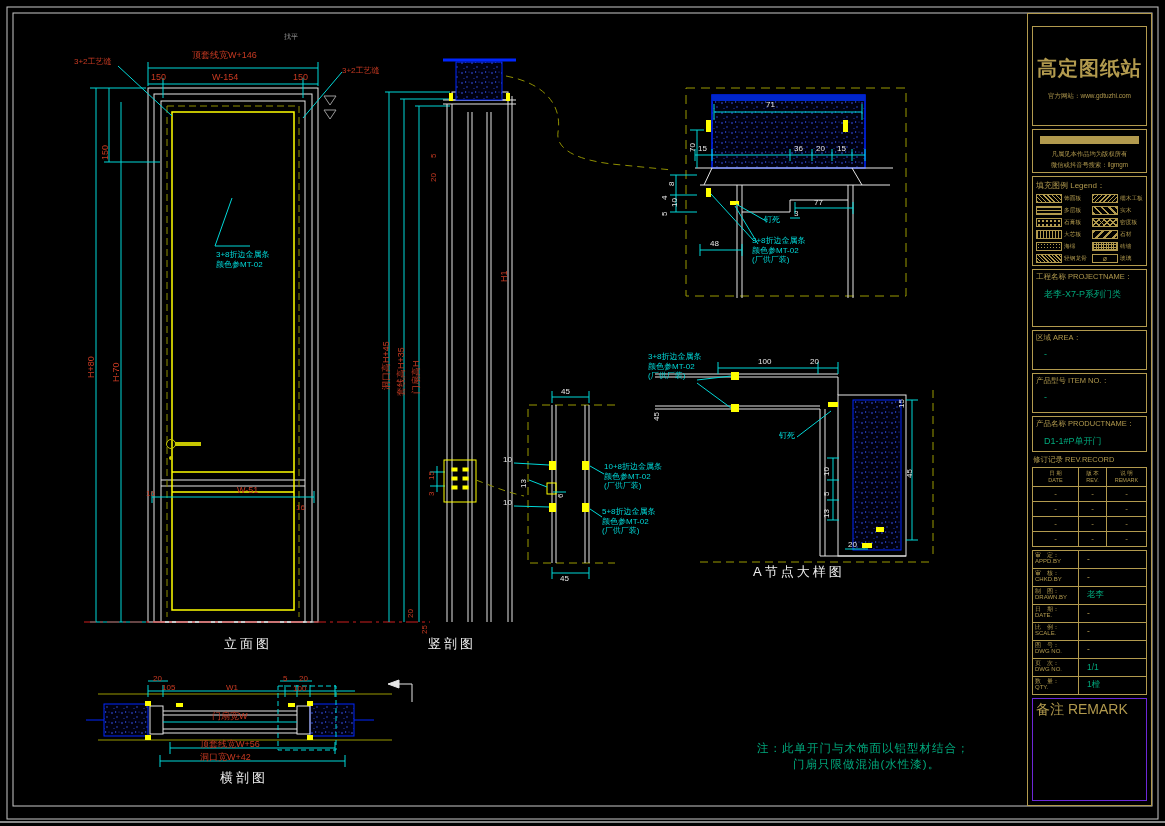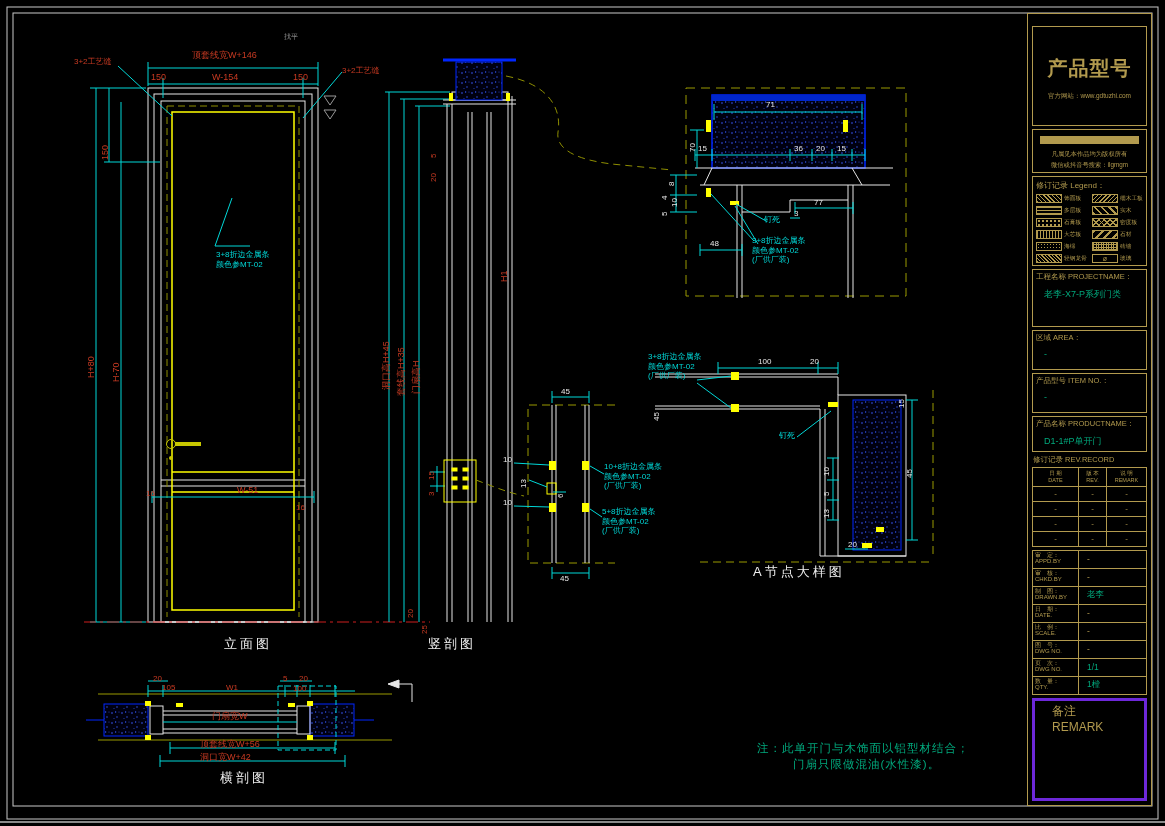--- a/index.html
+++ b/index.html
@@ -51,21 +51,21 @@
             border-bottom:none;margin-bottom:3px;}
   .rev-grid>div{border-bottom:1px solid #b29a4e;border-right:1px solid #b29a4e;
                 text-align:center;font-size:8px;padding:2px 0;min-height:10px;}
   .rev-grid>div:nth-child(3n){border-right:none;}
   .rev-h{font-size:5.5px!important;line-height:1.2;white-space:pre-line;}
   .staff{border:1px solid #b29a4e;border-bottom:none;margin-bottom:3px;}
   .staff-row{display:flex;border-bottom:1px solid #b29a4e;min-height:17px;}
   .staff-lab{width:46px;flex:none;border-right:1px solid #b29a4e;font-size:6px;line-height:1.15;
              white-space:pre-line;padding:1px 2px;box-sizing:border-box;}
   .staff-val{flex:1;font-size:8.5px;display:flex;align-items:center;padding-left:8px;}
-  .remark{flex:1;border:3px solid #6d28d9;padding:2px 17px;font-size:12px;}
+  .remark{flex:1;border:1px solid #6d28d9;padding:2px 3px;font-size:14px;}
 </style>
 </head>
 <body>
 
 <div id="stage">
 
 <svg id="cad" width="1165" height="826">
   <defs>
     <pattern id="spk" width="10" height="10" patternUnits="userSpaceOnUse">
       <rect width="10" height="10" fill="#000010"></rect>
@@ -425,30 +425,30 @@
 <span class="t red9" style="left:212px;top:711px">门扇宽W</span>
 <span class="t red9" style="left:200px;top:739px">顶套线宽W+56</span>
 <span class="t red9" style="left:200px;top:752px">洞口宽W+42</span>
 <span class="t lbl" style="left:220px;top:770px">横剖图</span>
 
 <span class="t note" style="left:757px;top:742px">注：此单开门与木饰面以铝型材结合；</span>
 <span class="t note" style="left:793px;top:758px">门扇只限做混油(水性漆)。</span>
 
 <div id="tblock">
   <div class="tb-box" style="height:100px;flex:none">
-    <div class="logo">产品型号</div>
+    <div class="logo">高定图纸站</div>
     <div class="site">官方网站：www.gdtuzhi.com</div>
   </div>
   <div class="tb-box" style="flex:none">
     <div class="bar"></div>
     <div class="copyline">凡属见本作品均为版权所有</div>
     <div class="copyline">微信或抖音号搜索：ilgmgm</div>
   </div>
   <div class="tb-box" style="flex:none">
-    <div class="leg-title">修订记录 Legend：</div>
+    <div class="leg-title">填充图例 Legend：</div>
     <div class="leg-grid">
       <div class="leg-item">
             <span class="sw sw1"></span>
             <span class="leg-lab">饰面板</span>
           </div>
       <div class="leg-item">
             <span class="sw sw2"></span>
             <span class="leg-lab">细木工板</span>
           </div>
       <div class="leg-item">

